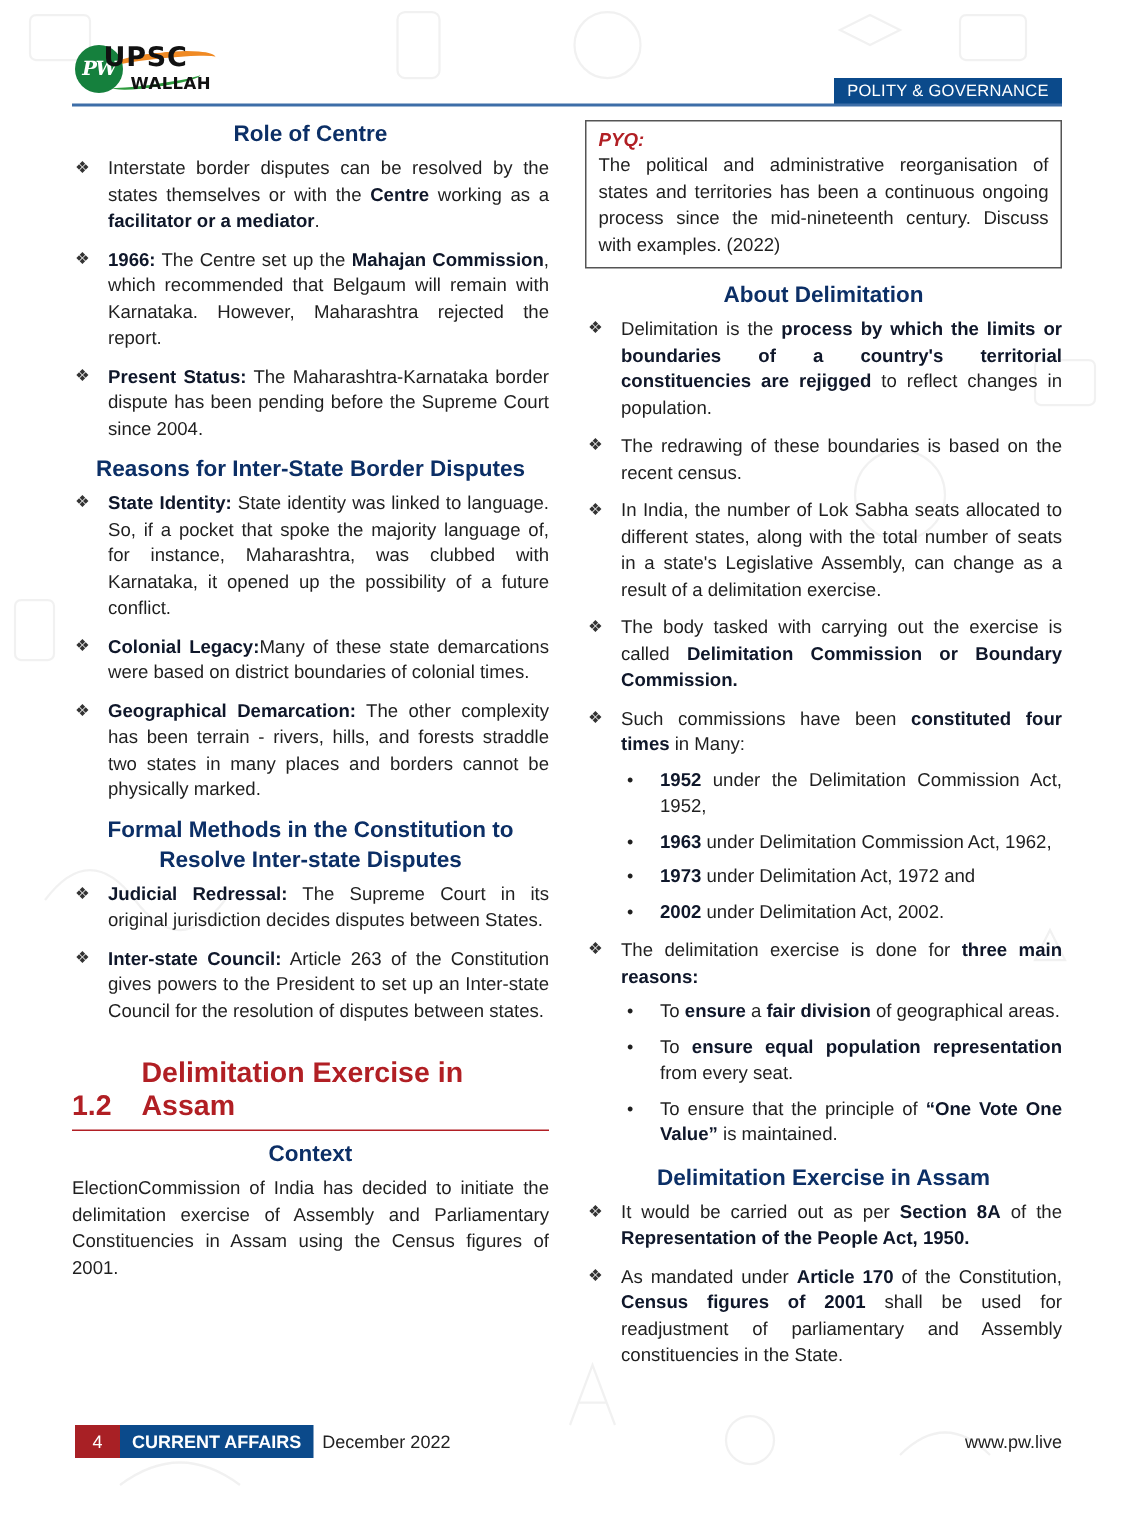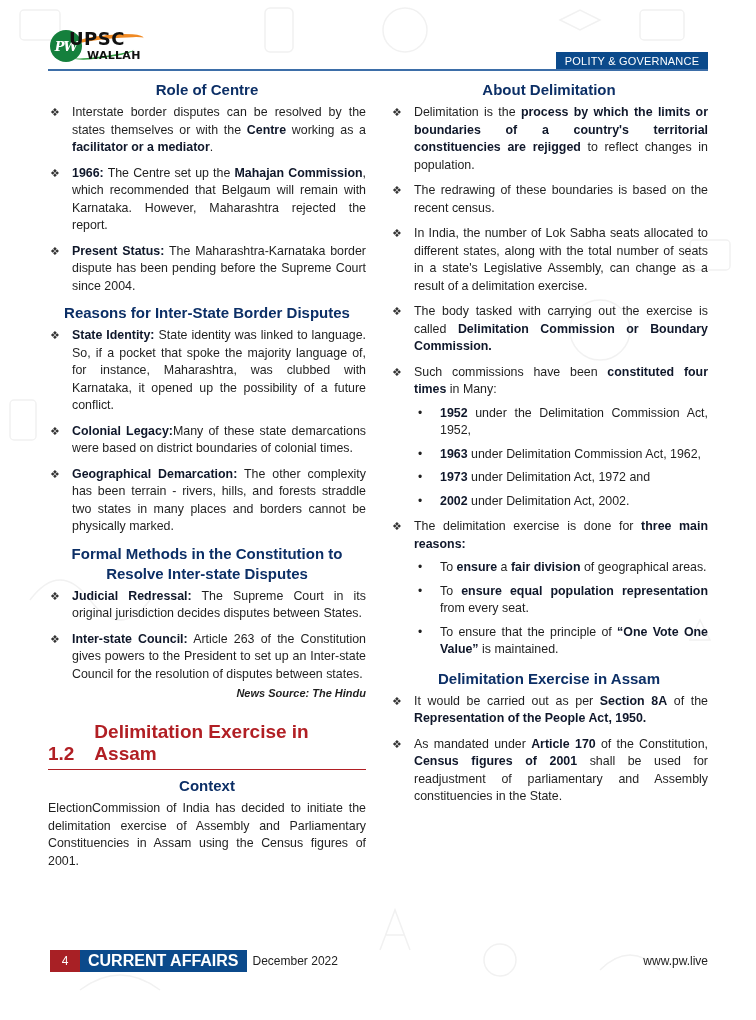--- a/index.html
+++ b/index.html
@@ -80,21 +80,21 @@
   .pyq-box {
     border: 1.5px solid #555; padding: 4px 8px 6px 8px; margin-bottom: 8px;
     background: rgba(255,255,255,0.85);
   }
   .pyq-label { color: #b11f24; font-weight: bold; font-style: italic; font-size: 12.5px; line-height: 17px; }
   .pyq-text { font-size: 12.4px; line-height: 17.5px; text-align: justify; }
 
   
   .footer { position: absolute; left: 50px; top: 950px; height: 22px; width: 658px; display: flex; align-items: center; }
   .page-num { width: 30px; height: 22px; background: #a82025; color: #fff; font-size: 12px; display: flex; align-items: center; justify-content: center; }
-  .footer-badge { height: 22px; padding: 0 8px; background: #0b4a8b; color: #fff; font-weight: bold; font-size: 16px; display: flex; align-items: center; }
+  .footer-badge { height: 22px; padding: 0 8px; background: #0b4a8b; color: #fff; font-weight: bold; font-size: 12px; display: flex; align-items: center; }
   .footer-date { margin-left: 6px; font-size: 12px; color: #222; }
   .footer-url { margin-left: auto; font-size: 12px; color: #222; }
 </style>
 </head>
 <body>
 
 <svg class="bg-doodles" width="756" height="1020" viewBox="0 0 756 1020">
   <g fill="none" stroke="#e6e6e6" stroke-width="1.5">
     <rect x="20" y="10" width="40" height="30" rx="4"></rect>
     <rect x="265" y="8" width="28" height="44" rx="5"></rect>
@@ -163,31 +163,34 @@
     <ul class="dia">
       <li>
         <span class="dia-bullet">❖</span>
         <b>Judicial Redressal:</b><span> The Supreme Court in its original jurisdiction decides disputes between States.</span>
       </li>
       <li>
         <span class="dia-bullet">❖</span>
         <b>Inter-state Council:</b><span> Article 263 of the Constitution gives powers to the President to set up an Inter-state Council for the resolution of disputes between states.</span>
       </li>
     </ul>
-    <div class="news-src">News Source: The Hindu</div>
 
     <div class="sec-title">
       <span class="sec-num">1.2</span>
       <span>Delimitation Exercise in Assam</span>
     </div>
     <h3 class="sub" style="margin-top:6px">Context</h3>
     <p class="context-p">ElectionCommission of India has decided to initiate the delimitation exercise of Assembly and Parliamentary Constituencies in Assam using the Census figures of 2001.</p>
   </div>
 
   <div class="col col-right">
+    <div class="pyq-box">
+      <div class="pyq-label">PYQ:</div>
+      <div class="pyq-text">The political and administrative reorganisation of states and territories has been a continuous ongoing process since the mid-nineteenth century. Discuss with examples. (2022)</div>
+    </div>
 
     <h3 class="sub">About Delimitation</h3>
     <ul class="dia">
       <li>
         <span class="dia-bullet">❖</span>
         <span>Delimitation is the </span><b>process by which the limits or boundaries of a country's territorial constituencies are rejigged</b><span> to reflect changes in population.</span>
       </li>
       <li>
         <span class="dia-bullet">❖</span>
         <span>The redrawing of these boundaries is based on the recent census.</span>

